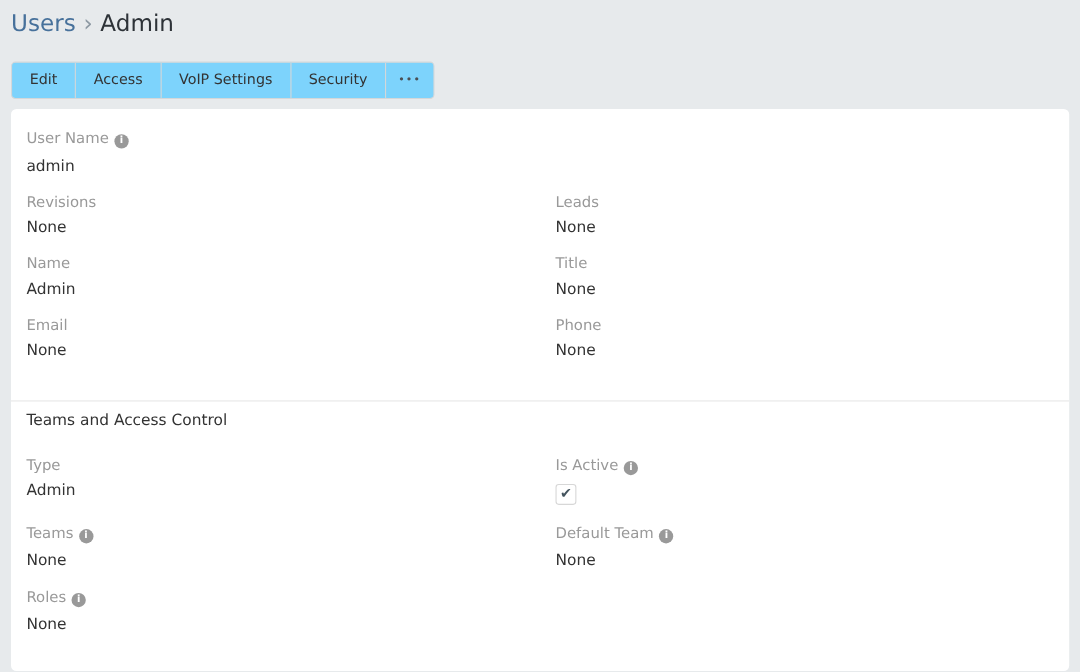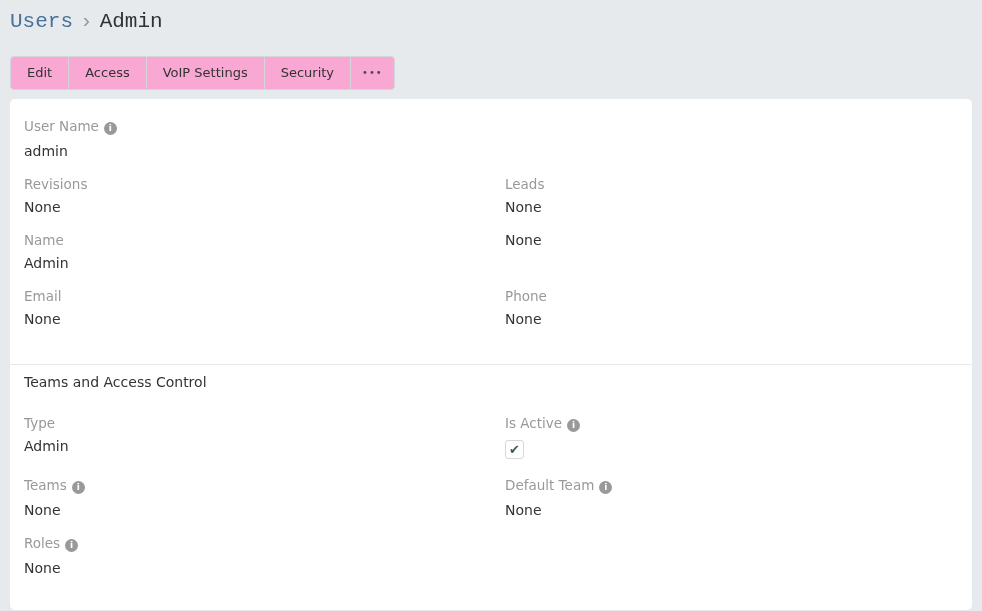--- a/index.html
+++ b/index.html
@@ -5,32 +5,32 @@
   * { box-sizing: border-box; }
   html, body { margin: 0; padding: 0; }
   body {
     width: 982px; height: 611px; overflow: hidden;
     background: #e7eaec;
     font-family: "DejaVu Sans", "Liberation Sans", sans-serif;
     color: #333;
   }
   
   .header { padding: 7px 10px 0 10px; }
-  .breadcrumb { font-size: 21px; line-height: 29px; font-family: Liberation Mono, monospace; }
+  .breadcrumb { font-size: 21px; line-height: 29px; }
   .bc-link { color: #47719b; cursor: pointer; }
   .bc-sep { color: #8d99a3; margin: 0 7px; }
   .bc-current { color: #2e3338; }
 
   
   .toolbar { margin: 20px 10px 0 10px; }
   .btn-group {
     display: inline-flex;
     border: 1px solid #d4d7d9;
     border-radius: 4px;
-    background: #f9a8d4;
+    background: #7dd3fc;
     overflow: hidden;
   }
   .btn {
     appearance: none; border: none; background: transparent;
     font-family: inherit; font-size: 13px; color: #333;
     padding: 8px 16px; line-height: 16px;
     border-right: 1px solid #d4d7d9;
     cursor: pointer; white-space: nowrap;
   }
   .btn:last-child { border-right: none; }
@@ -118,20 +118,21 @@
       <div class="fvalue">None</div>
     </div>
   </div>
 
   <div class="frow">
     <div class="cell">
       <div class="flabel">Name</div>
       <div class="fvalue">Admin</div>
     </div>
     <div class="cell">
+      <div class="flabel">Title</div>
       <div class="fvalue">None</div>
     </div>
   </div>
 
   <div class="frow">
     <div class="cell">
       <div class="flabel">Email</div>
       <div class="fvalue">None</div>
     </div>
     <div class="cell">

